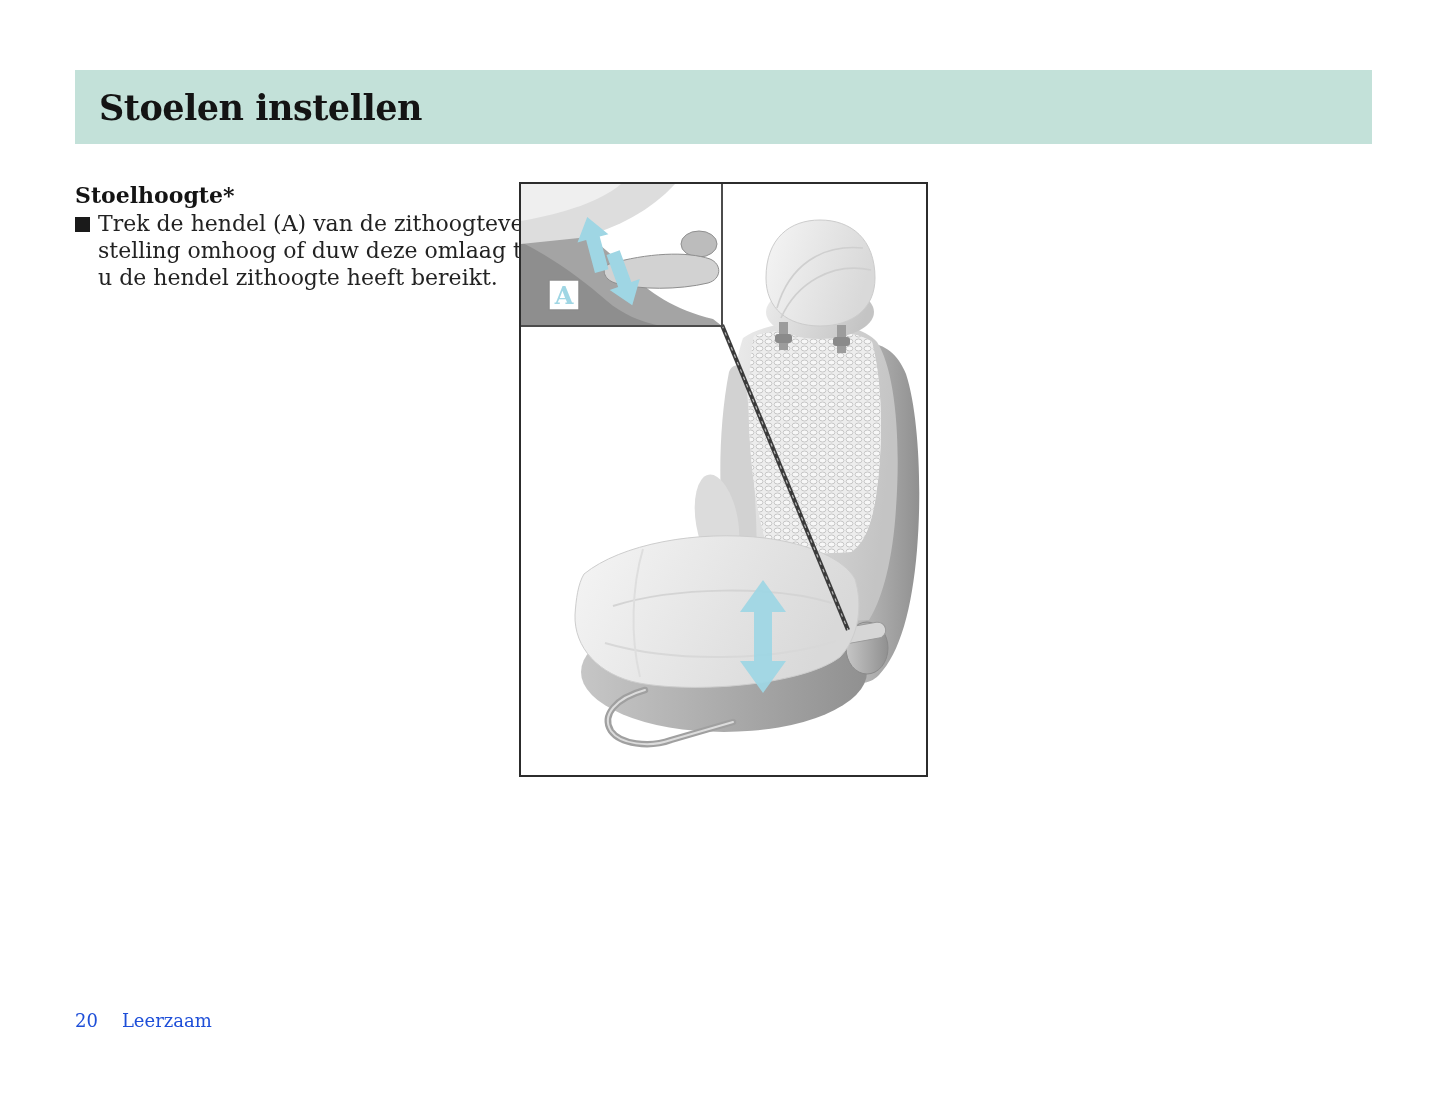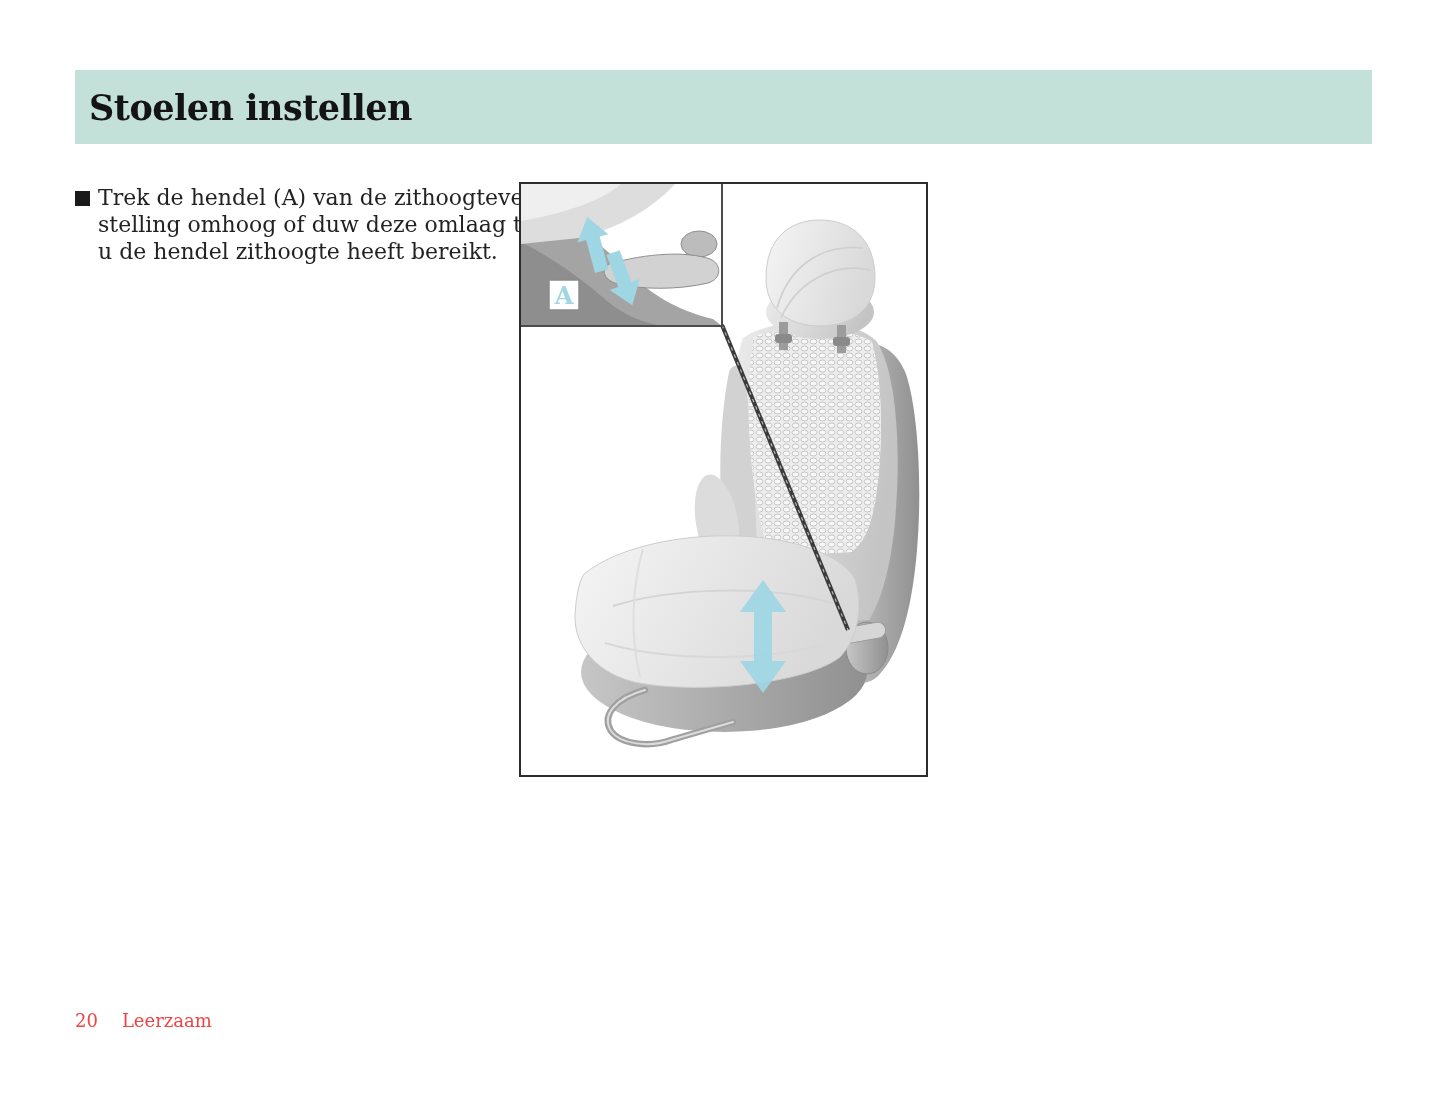--- a/index.html
+++ b/index.html
@@ -1,46 +1,47 @@
 <!DOCTYPE html>
 <html><head>
 <meta charset="utf-8">
 <style>
   html,body{margin:0;padding:0;background:#ffffff;}
   body{width:1445px;height:1093px;position:relative;overflow:hidden;
        font-family:"DejaVu Serif", serif;color:#1c1c1c;}
 
   .titlebar{position:absolute;left:75px;top:70px;width:1297px;height:74px;
             display:flex;align-items:center;}
-  .titlebar h1{margin:0;padding-left:14px;font-size:35px;font-weight:bold;
+  .titlebar h1{margin:0;padding-left:24px;font-size:35px;font-weight:bold;
                letter-spacing:-0.5px;color:#141414;}
 
   .content{position:absolute;left:75px;top:182px;width:440px;}
   .content h2{margin:0;font-size:22px;font-weight:bold;line-height:26px;color:#141414;}
   .bullet-row{display:flex;margin-top:2px;}
   .bullet{flex:0 0 auto;width:15px;height:15px;background:#1a1a1a;margin-top:7px;}
   .bullet-text{margin-left:8px;font-size:22px;line-height:27px;color:#222222;}
   .bullet-text .line{display:block;white-space:nowrap;}
 
   .figure-frame{position:absolute;left:519px;top:182px;width:409px;height:595px;
                 border:2px solid #2c2c2c;box-sizing:border-box;background:#ffffff;margin:0;}
 
-  .page-footer{position:absolute;left:75px;top:1010px;font-size:18px;color:#ef4444;
+  .page-footer{position:absolute;left:75px;top:1010px;font-size:18px;color:#1d4ed8;
                display:flex;gap:24px;}
 </style>
 </head>
 <body>
 
 <div>
 
   <header class="titlebar" style="background-color: rgb(195, 225, 217);">
     <h1>Stoelen instellen</h1>
   </header>
 
   <section class="content">
+    <h2>Stoelhoogte*</h2>
     <div class="bullet-row">
       <span class="bullet"></span>
       <div class="bullet-text">
         <span class="line">Trek de hendel (A) van de zithoogtever-</span>
         <span class="line">stelling omhoog of duw deze omlaag tot</span>
         <span class="line">u de hendel zithoogte heeft bereikt.</span>
       </div>
     </div>
   </section>
 

